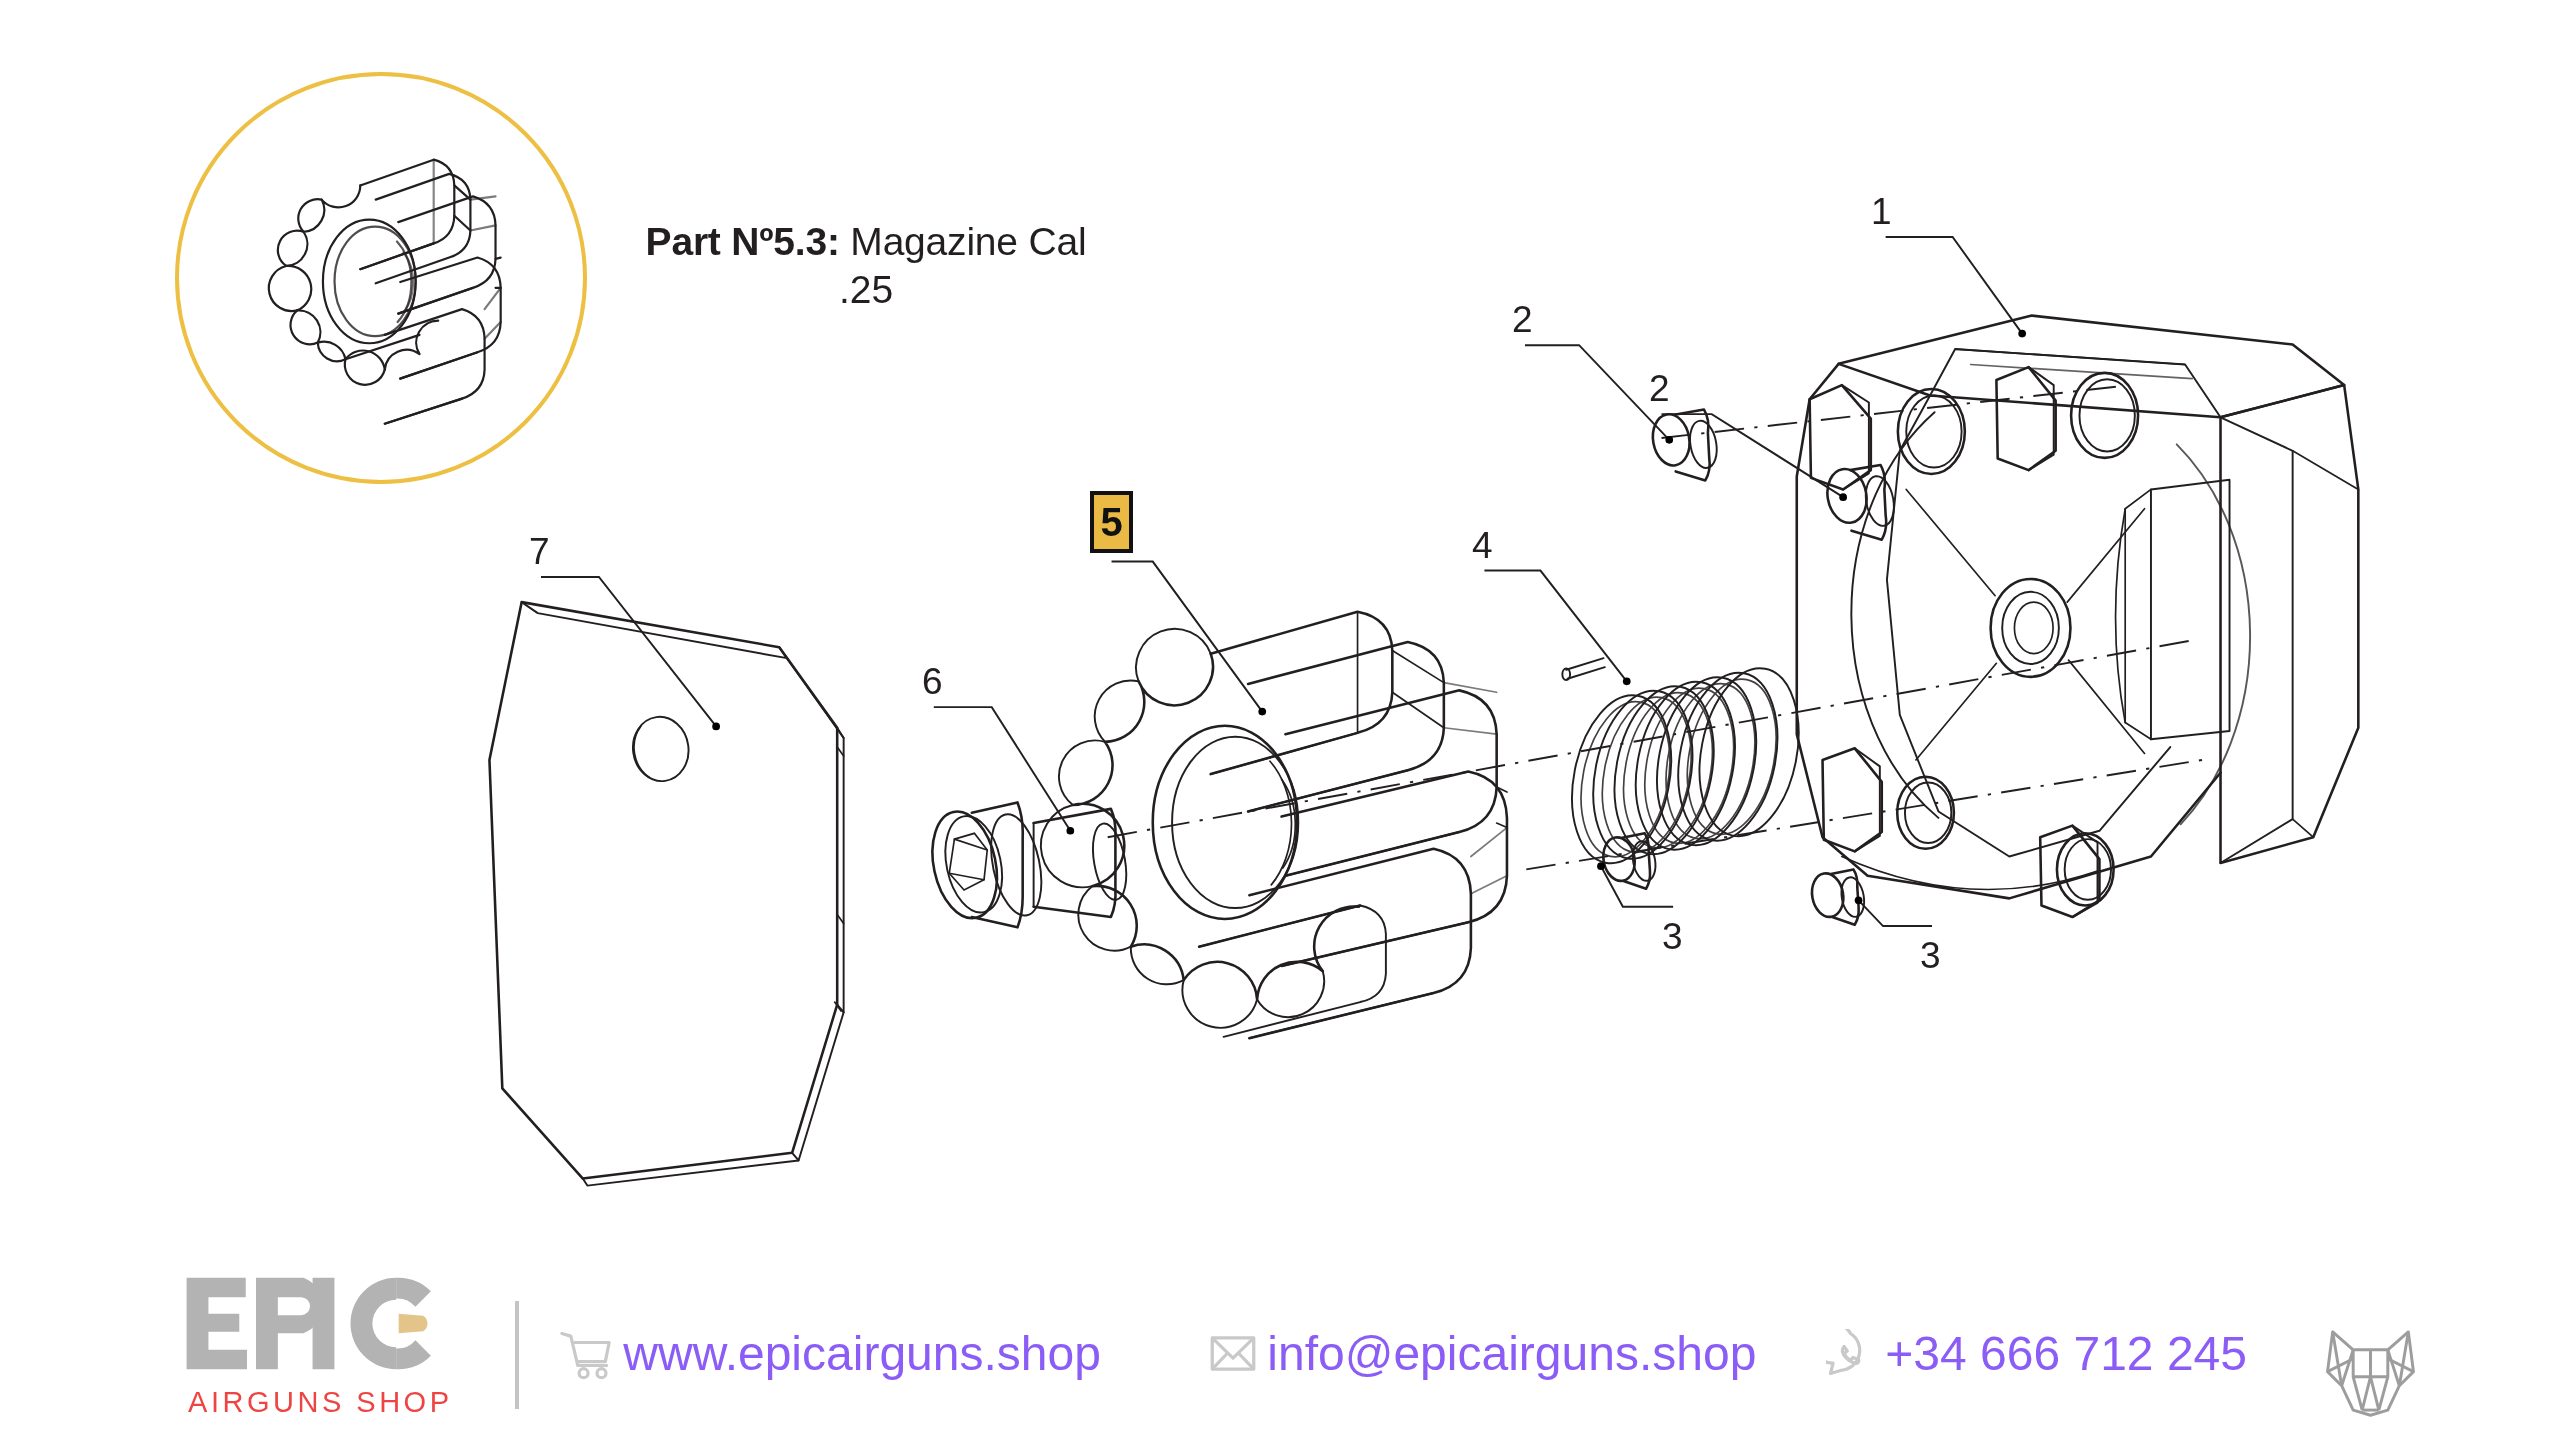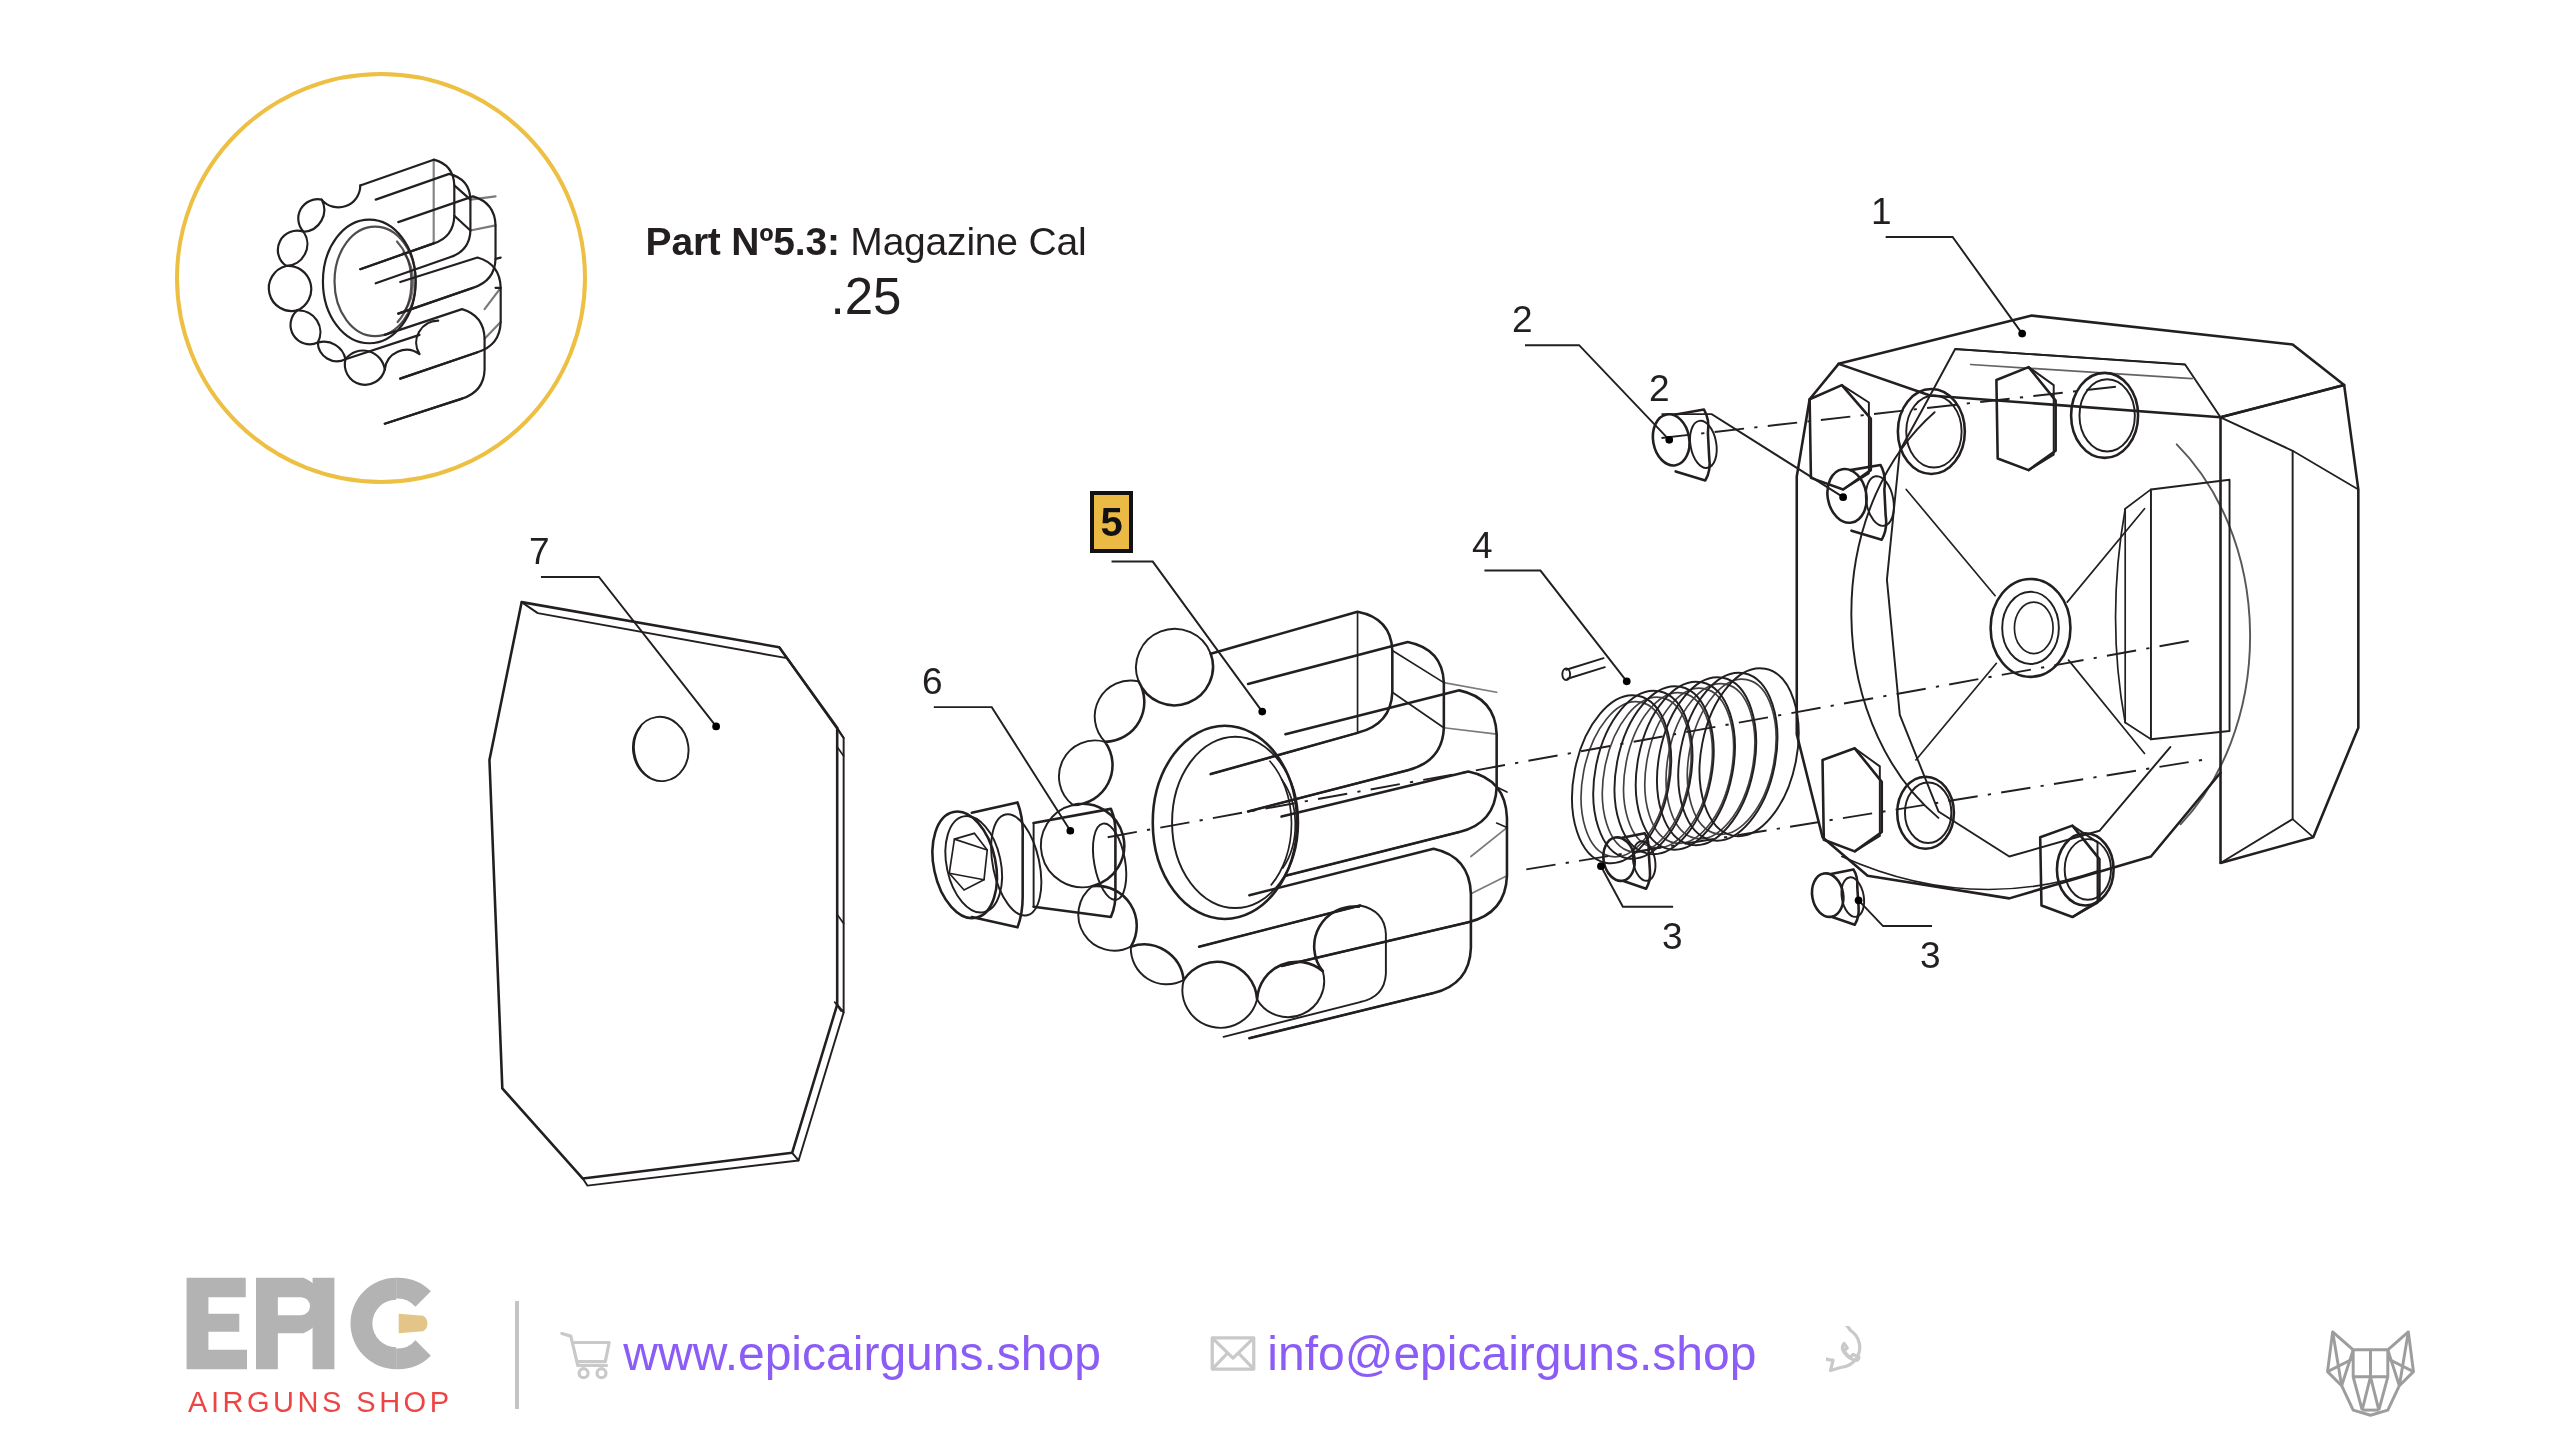--- a/index.html
+++ b/index.html
@@ -22,21 +22,21 @@
   }
   #inset-art{position:absolute;left:32px;top:31px;width:351px;height:351px;}
 
   
   #title-block{
     position:absolute;left:618px;top:218px;width:496px;
     text-align:center;line-height:1.22;
   }
   #title-line1{font-size:39px;letter-spacing:-0.2px;}
   #title-line1 b{font-weight:700;}
-  #title-line2{font-size:51px;}
+  #title-line2{font-size:39px;}
 
   
   #main-art{position:absolute;left:0;top:0;width:2576px;height:1449px;}
 
   
   #badge-5{
     position:absolute;left:1090px;top:491px;
     width:43px;height:62px;
     background:var(--gold,#eaba44);
     border:4.5px solid #111;
@@ -423,20 +423,21 @@
       <span>info@epicairguns.shop</span>
     </div>
 
     <div class="fitem" id="f-phone">
       <span class="glyph">
         <svg width="49" height="49" viewBox="0 0 76 76" fill="none" stroke="#c9c9c9" stroke-width="5" stroke-linejoin="round" stroke-linecap="round">
           <path d="M38 7 a31 31 0 1 0 -27 46 L7 69 L24 64 A31 31 0 0 0 38 7 Z"></path>
           <path d="M28 27 q-5 6 0 14 q7 10 17 12 q6 1 6 -5 l-9 -4 l-4 5 q-7 -4 -10 -11 l5 -4 Z"></path>
         </svg>
       </span>
+      <span>+34 666 712 245</span>
     </div>
   </div>
 
   <svg id="wolf" viewBox="0 0 170 160">
     <g fill="none" stroke="#9d9d9d" stroke-width="4.6" stroke-linejoin="round">
       <path d="M26 26 L18 88 L40 110 L58 148 L85 156 L112 148 L130 110 L152 88 L144 26
                L112 54 L58 54 Z"></path>
       <path d="M58 54 L40 110 M112 54 L130 110"></path>
       <path d="M58 54 L58 96 L112 96 L112 54"></path>
       <path d="M85 54 L85 96"></path>

